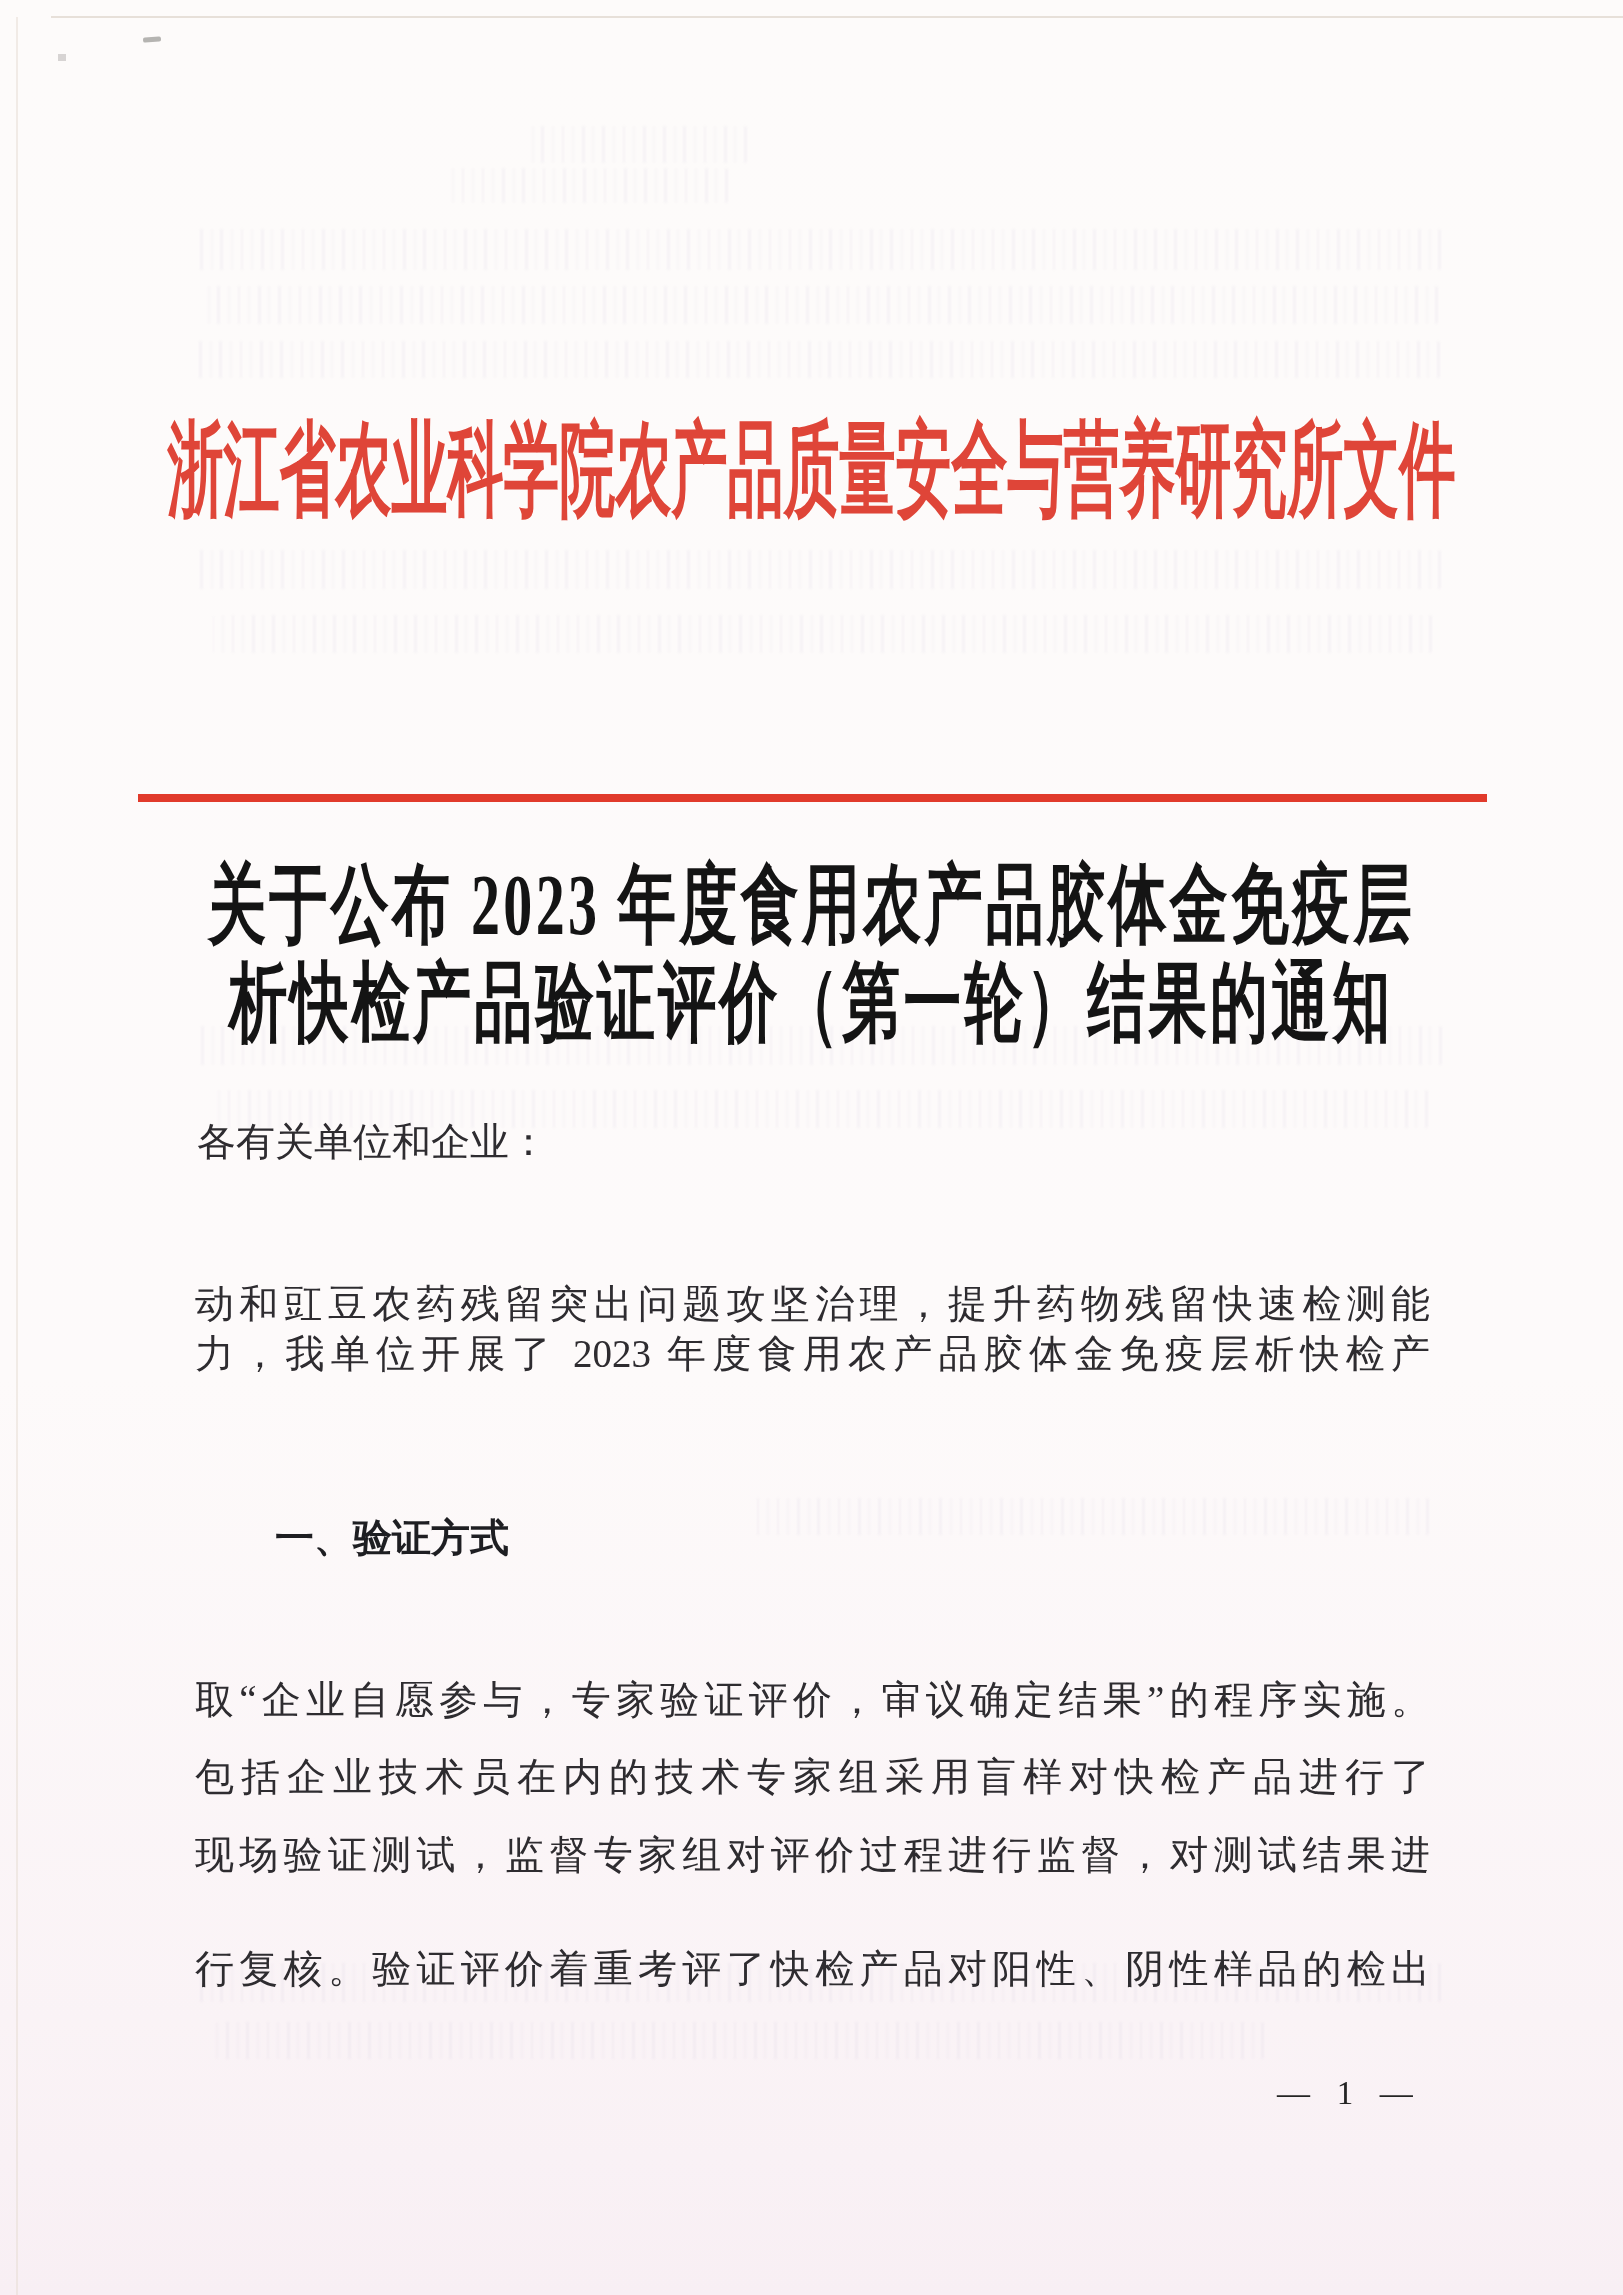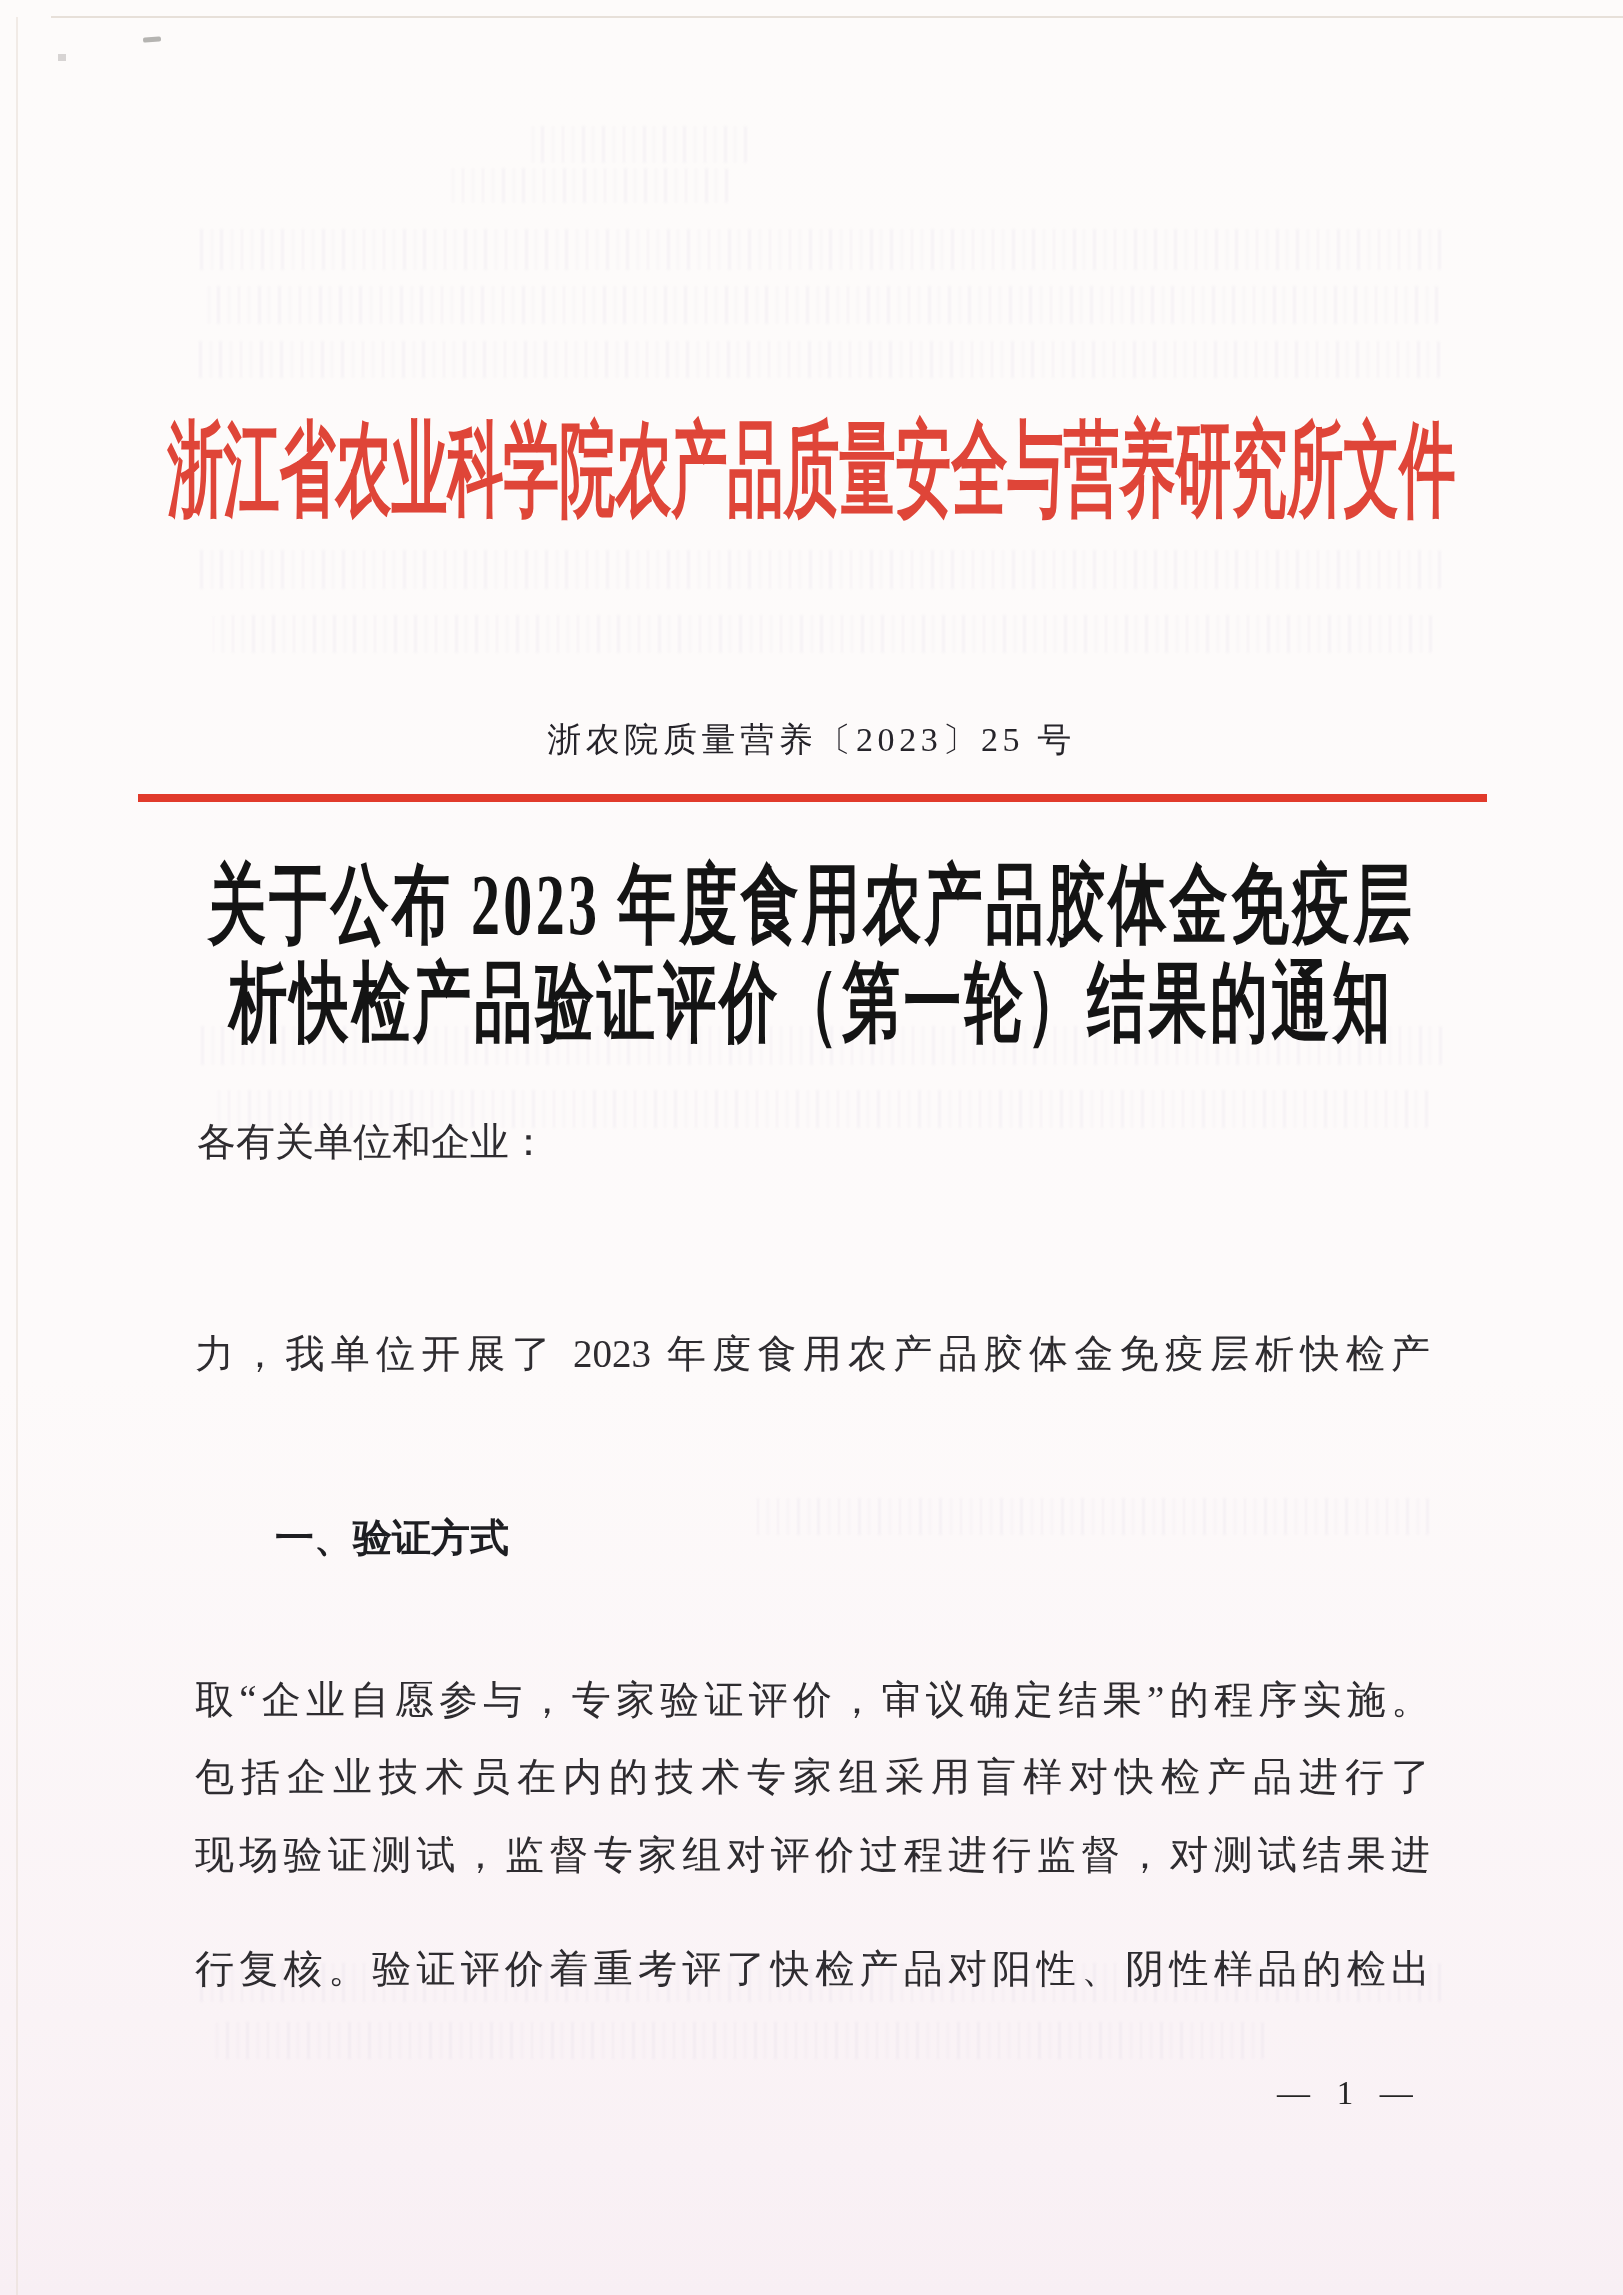--- a/index.html
+++ b/index.html
@@ -89,29 +89,29 @@
   <div class="ghost" style="left:193px;top:550px;width:1248px;height:39px;"></div>
   <div class="ghost" style="left:213px;top:615px;width:1219px;height:38px;"></div>
   <div class="ghost" style="left:197px;top:1026px;width:1245px;height:39px;"></div>
   <div class="ghost" style="left:216px;top:1090px;width:1212px;height:38px;"></div>
   <div class="ghost" style="left:754px;top:1498px;width:675px;height:37px;"></div>
   <div class="ghost" style="left:193px;top:1963px;width:1248px;height:39px;"></div>
   <div class="ghost" style="left:216px;top:2022px;width:1048px;height:37px;"></div>
 
   <div class="red-header">浙江省农业科学院农产品质量安全与营养研究所文件</div>
 
-  <div class="doc-number">浙农院质量营养〔2023〕25 号</div>
 
   <div class="red-rule"></div>
 
   <div class="doc-title l1">关于公布 2023 年度食用农产品胶体金免疫层</div>
   <div class="doc-title l2">析快检产品验证评价（第一轮）结果的通知</div>
 
   <div class="salutation">各有关单位和企业：</div>
 
+  <div class="body-line" style="top:1282px;">动和豇豆农药残留突出问题攻坚治理，提升药物残留快速检测能</div>
   <div class="body-line" style="top:1332px;">力，我单位开展了 2023 年度食用农产品胶体金免疫层析快检产</div>
 
   <div class="section-heading">一、验证方式</div>
 
   <div class="body-line" style="top:1678px;">取“企业自愿参与，专家验证评价，审议确定结果”的程序实施。</div>
   <div class="body-line" style="top:1833px;">现场验证测试，监督专家组对评价过程进行监督，对测试结果进</div>
   <div class="body-line" style="top:1755px;">包括企业技术员在内的技术专家组采用盲样对快检产品进行了</div>
   <div class="body-line" style="top:1911px;margin-top:36px;">行复核。验证评价着重考评了快检产品对阳性、阴性样品的检出</div>
 
   <div class="page-num">— 1 —</div>

